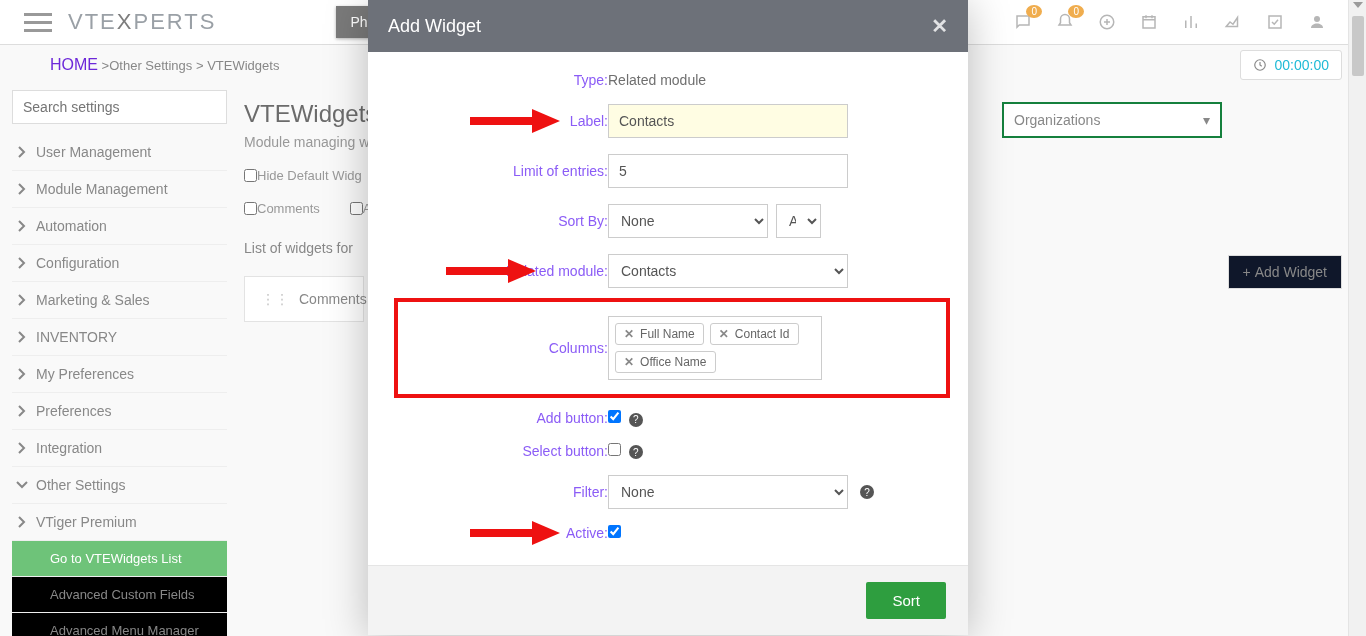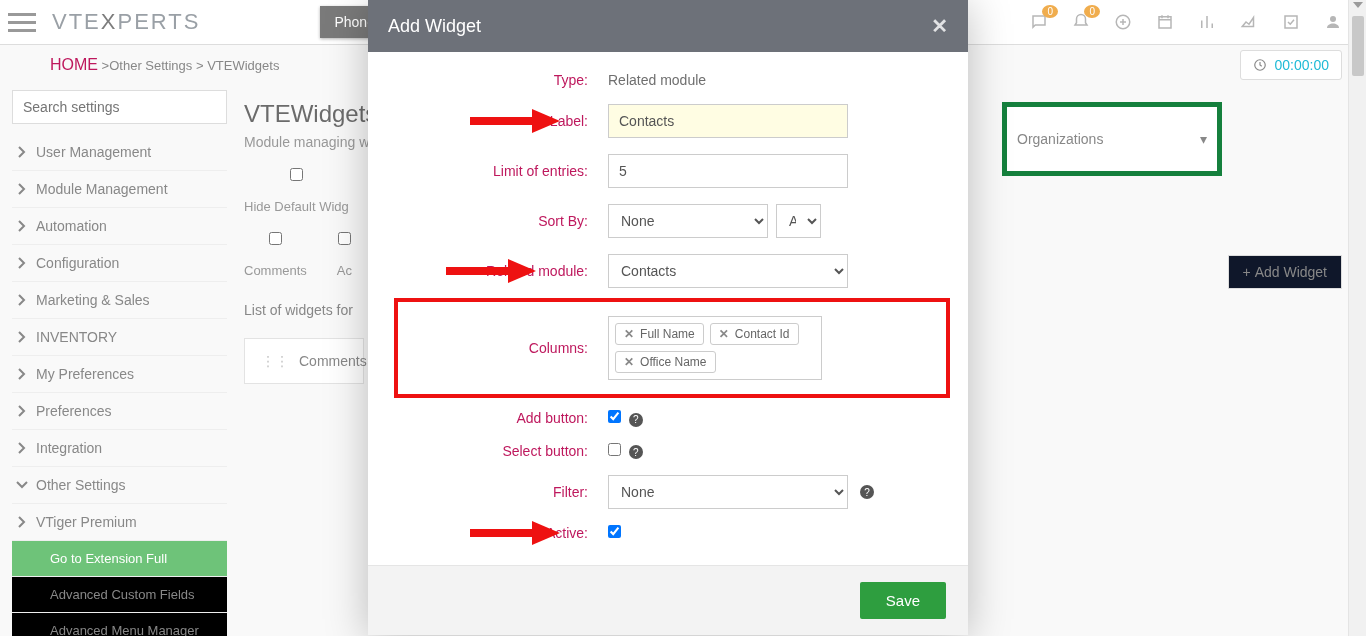--- a/index.html
+++ b/index.html
@@ -1,68 +1,68 @@
 <!DOCTYPE html>
 <html><head>
 <meta charset="utf-8">
 <style>
   * { box-sizing: border-box; margin: 0; padding: 0; font-family: "Helvetica Neue", Arial, sans-serif; }
   body { background: #f9f9f9; color: #6f6f6f; font-size: 14px; overflow: hidden; position: relative; width: 1366px; height: 636px; }
 
   
-  .topbar { position: absolute; top: 0; left: 0; right: 0; height: 45px; background: #fff; border-bottom: 1px solid #ddd; display: flex; align-items: center; padding: 0 8px; }
+  .topbar { position: absolute; top: 0; left: 0; right: 0; height: 45px; background: #fff; border-bottom: 1px solid #ddd; display: flex; align-items: center; padding: 0 24px; }
   .hamburger { width: 28px; height: 28px; display: flex; flex-direction: column; justify-content: center; gap: 5px; cursor: pointer; }
   .hamburger span { height: 3px; background: #999; width: 100%; }
   .logo { margin-left: 16px; font-size: 22px; font-weight: 300; letter-spacing: 2px; color: #9aa0a6; }
   .logo b { color: #7d7d7d; font-weight: 500; }
   .menu-btn { margin-left: 120px; background: #7a7a7a; color: #fff; border: none; padding: 8px 14px; font-size: 14px; cursor: pointer; box-shadow: 0 1px 3px rgba(0,0,0,.3); }
   .top-icons { margin-left: auto; display: flex; gap: 24px; align-items: center; padding-right: 16px; color: #b6b6b6; }
   .top-icons .ic { position: relative; width: 18px; height: 18px; display: inline-flex; justify-content: center; align-items: center; }
   .top-icons svg { width: 18px; height: 18px; }
   .badge { position: absolute; top: -8px; right: -10px; background: #f0ad4e; color: #fff; border-radius: 50%; font-size: 10px; padding: 1px 5px; }
 
   
   .breadcrumb-bar { position: absolute; top: 45px; left: 0; right: 0; height: 40px; display: flex; align-items: center; padding-left: 50px; padding-right: 24px; font-size: 14px; color: #777; }
-  .breadcrumb-bar .home { font-weight: 400; font-size: 16px; color: #be185d; }
+  .breadcrumb-bar .home { font-weight: 400; font-size: 16px; color: #6d28d9; }
   .breadcrumb-bar .crumb { font-size: 13px; color: #888; }
   .timer { margin-left: auto; border: 1px solid #ddd; border-radius: 3px; padding: 6px 12px; display: flex; align-items: center; gap: 8px; color: #1fbad6; background: #fff; }
   .timer svg { width: 14px; height: 14px; stroke: #888; }
 
   
   .sidebar { position: absolute; top: 90px; left: 12px; width: 215px; }
   .search-settings { width: 100%; border: 1px solid #ddd; padding: 8px 10px; font-size: 14px; color: #999; margin-bottom: 10px; }
   .sidebar-item { display: flex; align-items: center; gap: 10px; padding: 10px 6px; color: #888; border-bottom: 1px solid #eee; cursor: pointer; font-size: 14px; }
   .sidebar-item svg { width: 8px; height: 12px; }
   .sidebar-sub { background: #000000; padding: 10px 6px 10px 38px; color: #888; border-bottom: 1px solid #eee; cursor: pointer; font-size: 13px; }
   .sidebar-sub.active { background: #6ec379; color: #fff; }
   .chev-down svg { transform: rotate(90deg); }
 
   
   .main { position: absolute; top: 100px; left: 244px; right: 24px; }
   .page-title { font-size: 24px; font-weight: 400; color: #6b6b6b; }
   .page-sub { font-size: 14px; color: #999; margin-top: 6px; }
   .check-row { margin-top: 18px; display: flex; gap: 30px; color: #999; font-size: 13px; align-items: center; }
-  .check-row label { display: flex; gap: 18px; align-items: center; flex-direction: column; }
+  .check-row label { display: flex; gap: 0; align-items: center; }
   .check-row input { accent-color: #888; }
   .list-label { margin-top: 24px; color: #888; font-size: 14px; }
   .right-select { position: absolute; top: 2px; right: 120px; width: 220px; }
-  .right-select .sel { border: 5px solid #15803d; background: #fff; padding: 24px 10px; color: #888; font-size: 14px; display: flex; justify-content: space-between; align-items: center; }
+  .right-select .sel { border: 2px solid #15803d; background: #fff; padding: 8px 10px; color: #888; font-size: 14px; display: flex; justify-content: space-between; align-items: center; }
   .add-widget-btn { position: absolute; top: 155px; right: 0; border: 1px solid #ddd; background: #0f172a; padding: 8px 14px; color: #888; cursor: pointer; font-size: 14px; }
 
   .widget-card { margin-top: 20px; border: 1px solid #e3e3e3; background: #fff; padding: 14px 16px; color: #888; width: 120px; display: flex; align-items: center; gap: 10px; font-size: 14px; }
   .drag-dots { color: #c6c6c6; }
 
   
   .modal-backdrop { position: absolute; inset: 0; }
   .modal { position: absolute; top: 0; left: 368px; width: 600px; background: #fff; box-shadow: 0 4px 40px rgba(0,0,0,.25); display: flex; flex-direction: column; }
   .modal-header { background: #6d7179; color: #fff; padding: 14px 20px; display: flex; align-items: center; justify-content: space-between; font-size: 18px; }
   .modal-header .close { cursor: pointer; opacity: .8; font-size: 20px; font-weight: bold; }
   .modal-body { padding: 20px 30px 24px; }
   .form-row { display: flex; align-items: center; margin-bottom: 16px; position: relative; }
-  .form-label { width: 210px; text-align: right; padding-right: 20px; color: #be185d; font-size: 14px; }
+  .form-label { width: 210px; text-align: right; padding-right: 0; color: #8b5cf6; font-size: 14px; }
   .form-field { flex: 1; }
   .txt-in { width: 240px; border: 1px solid #ccc; padding: 8px 10px; font-size: 14px; color: #555; }
   .txt-in.hl { background: #fffde3; }
   .sel-in { border: 1px solid #ccc; padding: 7px 8px; font-size: 14px; color: #555; background: #fff; }
   .sel-in.w1 { width: 160px; }
   .sel-in.w2 { width: 45px; }
   .sel-in.w3 { width: 240px; }
   .help { margin-left: 4px; display: inline-flex; width: 14px; height: 14px; border-radius: 50%; background: #555; color: #fff; font-size: 10px; align-items: center; justify-content: center; }
   .columns-box { border: 4px solid #e11; padding: 14px 10px 14px 10px; margin: -6px -12px 12px -4px; position: relative; }
   .columns-box .form-label { width: 200px; }
@@ -225,21 +225,21 @@
         <span>Other Settings</span>
       </div>
       <div class="sidebar-item">
         <svg viewBox="0 0 8 12">
           <path d="M1 1l5 5-5 5" fill="none" stroke="#888" stroke-width="2"></path>
         </svg>
         <span>VTiger Premium</span>
       </div>
     </div>
   <div id="sidebar-subs">
-      <div class="sidebar-sub active">Go to Extension Full</div>
+      <div class="sidebar-sub active">Go to VTEWidgets List</div>
       <div class="sidebar-sub">Advanced Custom Fields</div>
       <div class="sidebar-sub">Advanced Menu Manager</div>
     </div>
 </div>
 
 <div class="main">
   <div class="page-title">VTEWidgets</div>
   <div class="page-sub">Module managing wid</div>
   <div class="check-row">
     <label>
@@ -376,18 +376,18 @@
               <rect x="0" y="8" width="62" height="8"></rect>
               <polygon points="62,0 90,12 62,24"></polygon>
             </svg>
         </span>
         <div class="form-label">Active:</div>
         <div class="form-field"><input type="checkbox" checked="" style=""></div>
       </div>
 
     </div>
     <div class="modal-footer">
-      <button class="save-btn">Save</button>
+      <button class="save-btn">Sort</button>
     </div>
   </div>
 </div>
 
 <div class="fake-scroll"></div>
 
 </body></html>

